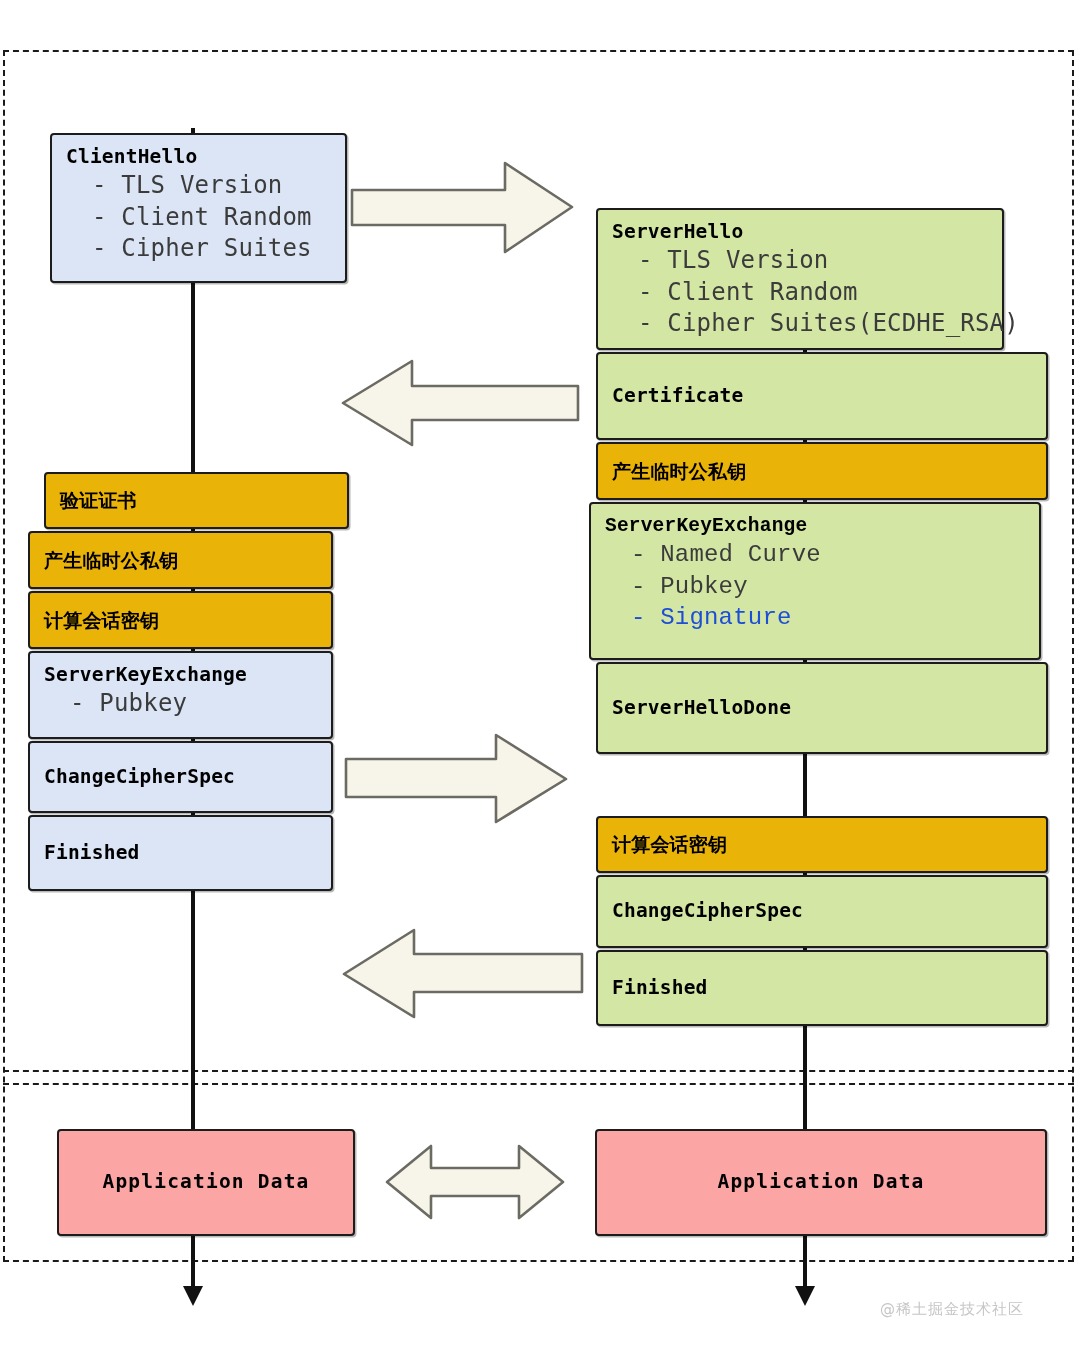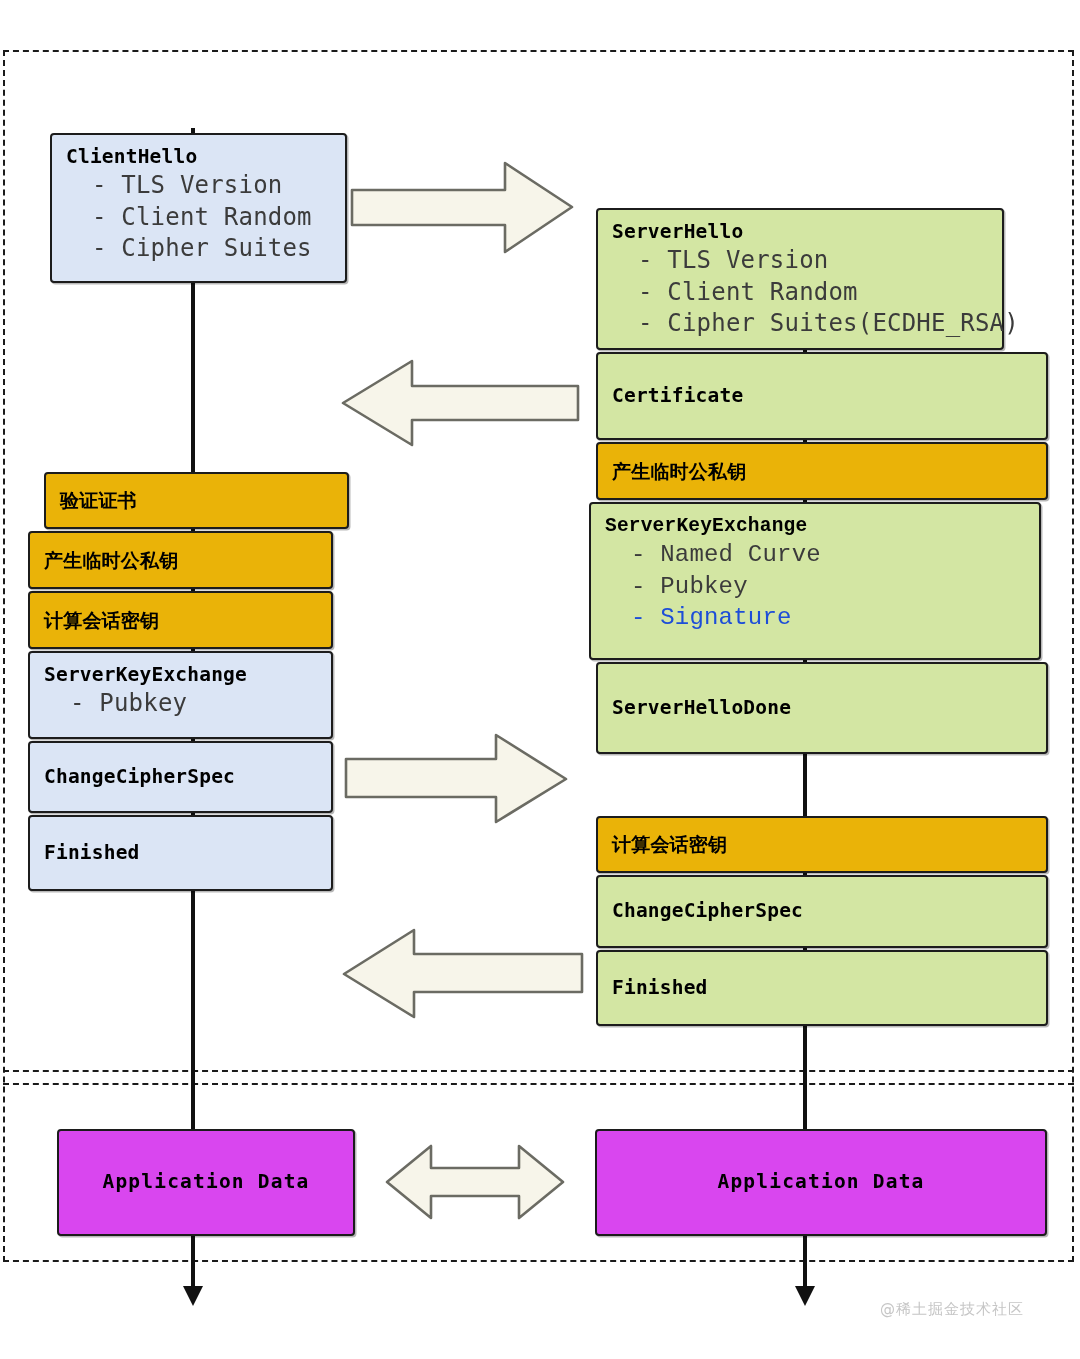--- a/index.html
+++ b/index.html
@@ -57,21 +57,21 @@
   .box .sub.faint{color:#1d4ed8;}
   .box.cn .title{
     font-family:"DejaVu Sans","Liberation Sans",sans-serif;
     font-size:19px;font-weight:bold;
   }
   .box .title.mid{display:flex;align-items:center;height:100%;}
 
   .blue{background:#dbe5f5;}
   .green{background:#d3e6a3;}
   .pink{background:#eab308;}
-  .orange{background:#d946ef;}
+  .orange{background:#fca5a5;}
 
   .box.center .title{
     text-align:center;width:100%;
     display:flex;align-items:center;justify-content:center;height:100%;
     letter-spacing:1.2px;
   }
 
   
   .block-arrow{position:absolute;}
   .block-arrow svg{display:block;}

